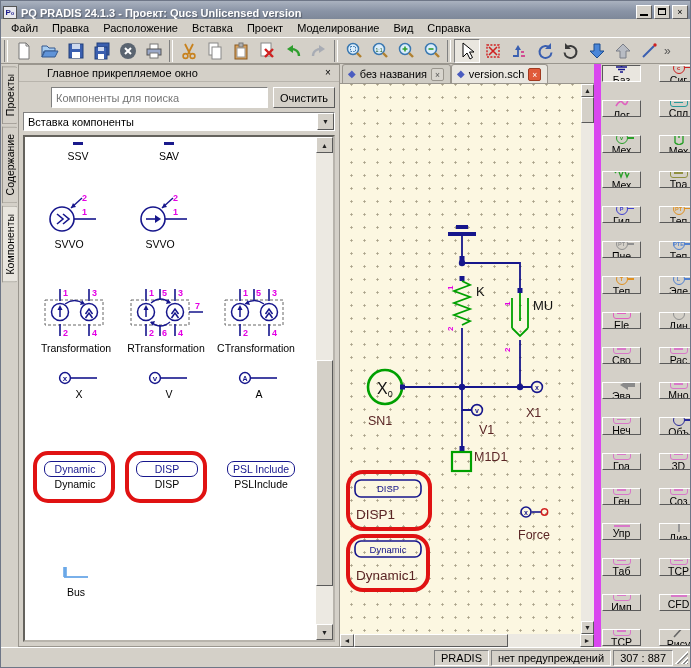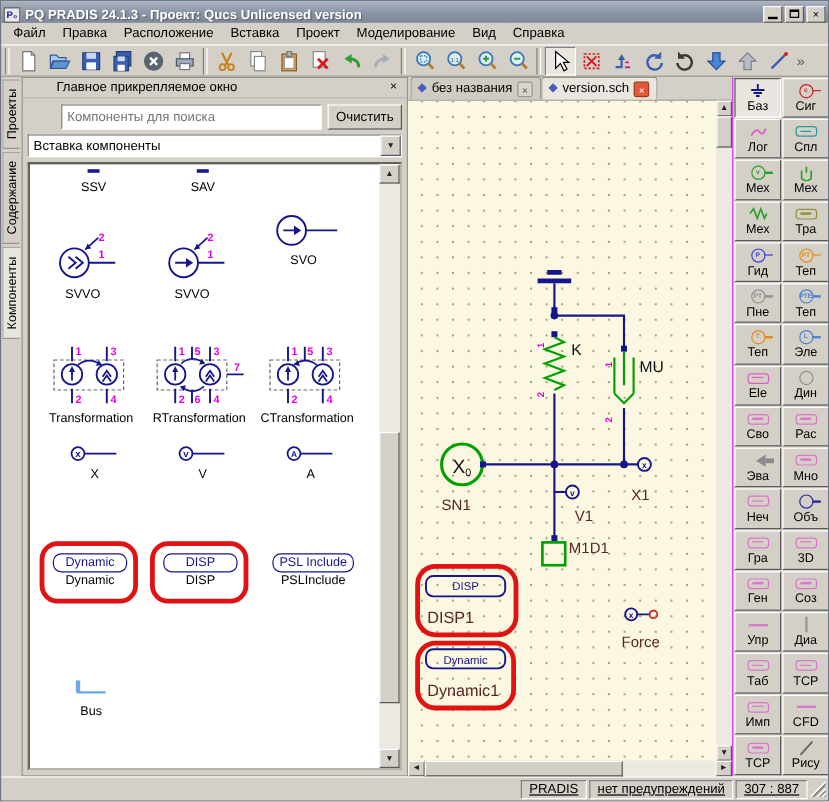--- a/index.html
+++ b/index.html
@@ -69,37 +69,37 @@
   .tab { display:flex; align-items:center; gap:4px; padding:2px 6px 2px 5px; border:1px solid #9a968e; border-bottom:none; border-radius:3px 3px 0 0; background:#cfccc4; height:19px; }
   .tab.active { background:#e9e6df; }
   .tab-diamond { color:#4a5cc0; font-size:10px; line-height:10px; }
   .tab-close { width:13px; height:13px; font-size:8.5px; line-height:12px; text-align:center; border:1px solid #9a968e; background:#d8d5ce; color:#555; border-radius:2px; }
   .tab-close.red { background:#e05a3a; border-color:#a03a20; color:#fff; }
   .canvas-row { flex:1; display:flex; min-height:0; }
   .canvas { flex:1; position:relative; background-color:#fcf7e1; background-image:radial-gradient(circle,#a8a088 0.9px,transparent 1.3px); background-size:13px 13px; background-position:5px 7px; overflow:hidden; }
   .canvas svg { position:absolute; left:0; top:0; }
 
   
-  .palette { width:80px; display:grid; grid-template-columns:39px 39px; grid-template-rows:repeat(17,1fr); gap:1px; padding:1px 0 1px 1px; flex:0 0 auto; border-left:1px solid #d946ef; }
+  .palette { width:96px; display:grid; grid-template-columns:39px 39px; grid-template-rows:repeat(17,1fr); gap:18px; padding:1px 0 1px 1px; flex:0 0 auto; border-left:7px solid #d946ef; }
   .pbtn { background:#d4d0c8; border:1px solid; border-color:#fff #5a5a5a #5a5a5a #fff; display:flex; flex-direction:column; align-items:center; justify-content:center; font-size:10.5px; overflow:hidden; }
   .pbtn.pressed { border-color:#5a5a5a #fff #fff #5a5a5a; background:#e9e6df; }
   .pic { height:14px; display:flex; align-items:center; justify-content:center; }
   .circ { width:12px; height:12px; border:1.5px solid currentColor; border-radius:50%; font-size:5.5px; font-weight:bold; display:flex; align-items:center; justify-content:center; }
   .circ.tail { position:relative; }
   .circ.tail::after { content:""; position:absolute; left:10px; width:7px; height:1.5px; background:currentColor; }
   .boxy { width:18px; height:9px; border:1.4px solid currentColor; border-radius:3px; position:relative; }
   .boxy::after { content:""; position:absolute; left:3px; top:2.2px; width:9px; height:1.5px; background:currentColor; }
   .hline { width:16px; height:2px; background:currentColor; }
   .vline { width:2px; height:13px; background:currentColor; }
   .arrL { width:0; height:0; border:5px solid transparent; border-right:8px solid #8a8a8a; position:relative; }
   .arrL::after { content:""; position:absolute; left:8px; top:-2px; width:7px; height:4px; background:#8a8a8a; }
 
   
   .statusbar { height:20px; border-top:1px solid #fff; display:flex; align-items:center; justify-content:flex-end; gap:2px; padding:0 2px; flex:0 0 auto; }
-  .scell { border:1px solid; border-color:#808080 #fff #fff #808080; padding:1px 6px; height:16px; line-height:13px; white-space:nowrap;text-decoration:underline; }
+  .scell { border:1px solid; border-color:#808080 #fff #fff #808080; padding:1px 6px; height:16px; line-height:13px; white-space:nowrap; }
   .grip { width:13px; height:13px; background:
     linear-gradient(135deg, transparent 50%, #fff 50%, #fff 57%, #8a8a8a 57%, #8a8a8a 64%, transparent 64%, transparent 71%, #fff 71%, #fff 78%, #8a8a8a 78%, #8a8a8a 85%, transparent 85%, transparent 88%, #fff 88%, #fff 94%, #8a8a8a 94%); }
 
   text { font-family:"Liberation Sans",sans-serif; }
 </style>
 </head>
 <body>
 
 <div class="app">
 
@@ -327,29 +327,20 @@
                 <circle cx="24" cy="26" r="12" fill="none" stroke="#16168c" stroke-width="1.6"></circle>
                 <path d="M17 26h9" stroke="#16168c" stroke-width="1.6"></path>
                   <path d="M26 22l6 4-6 4z" fill="#16168c"></path>
                 <path d="M36 26h22" stroke="#16168c" stroke-width="1.6"></path>
                 <path d="M44 5L33 15" stroke="#16168c" stroke-width="1.4"></path>
                   <path d="M33 15l5-1-3-4z" fill="#16168c"></path>
                 <text x="44" y="22" font-size="9" font-weight="bold" fill="#e400e4">1</text>
                 <text x="44" y="8" font-size="9" font-weight="bold" fill="#e400e4">2</text>
               </svg>
               <div class="cap">SVVO</div>
-            </div>
-            <div class="ci" style="left:196px;top:40px;width:64px">
-              <svg width="64" height="30">
-                <circle cx="22" cy="15" r="12" fill="none" stroke="#16168c" stroke-width="1.6"></circle>
-                <path d="M15 15h9" stroke="#16168c" stroke-width="1.6"></path>
-                  <path d="M24 11l6 4-6 4z" fill="#16168c"></path>
-                <path d="M34 15h26" stroke="#16168c" stroke-width="1.6"></path>
-              </svg>
-              <div class="cap">SVO</div>
             </div>
 
             <div class="ci" style="left:12px;top:150px;width:78px">
               <svg width="78" height="52">
                 <rect x="8" y="13" width="58" height="25" fill="none" stroke="#666" stroke-dasharray="3 2"></rect>
                 <path d="M23 2v12M23 37v12M52 2v12M52 37v12" stroke="#16168c" stroke-width="1.6"></path>
                 <circle cx="23" cy="25" r="8.5" fill="none" stroke="#16168c" stroke-width="1.5"></circle>
                 <circle cx="52" cy="25" r="8.5" fill="none" stroke="#16168c" stroke-width="1.5"></circle>
                 <path d="M23 30V22" stroke="#16168c" stroke-width="1.5"></path>
                   <path d="M23 18l-2.5 5h5z" fill="#16168c"></path>

